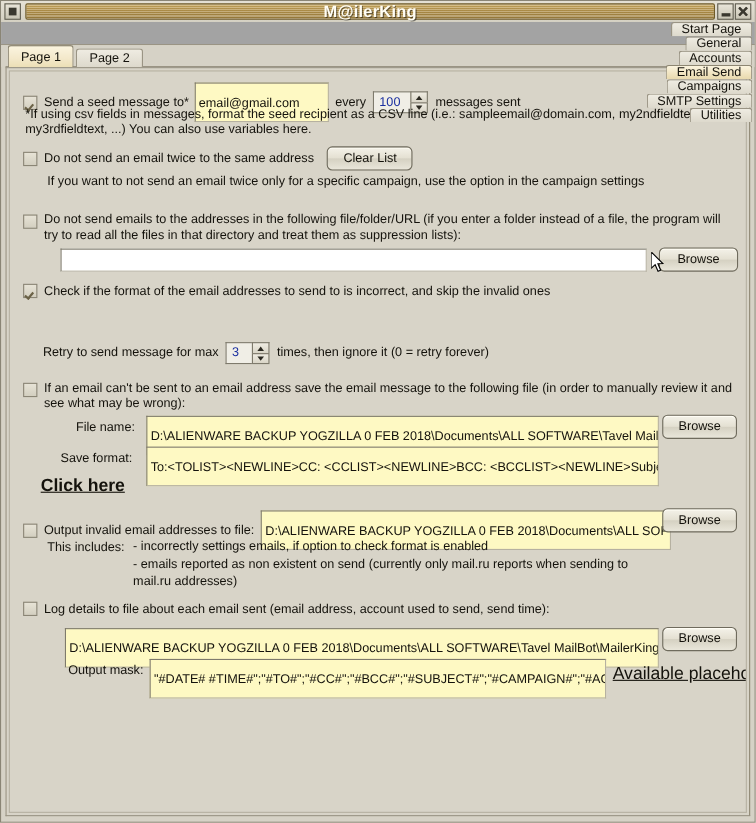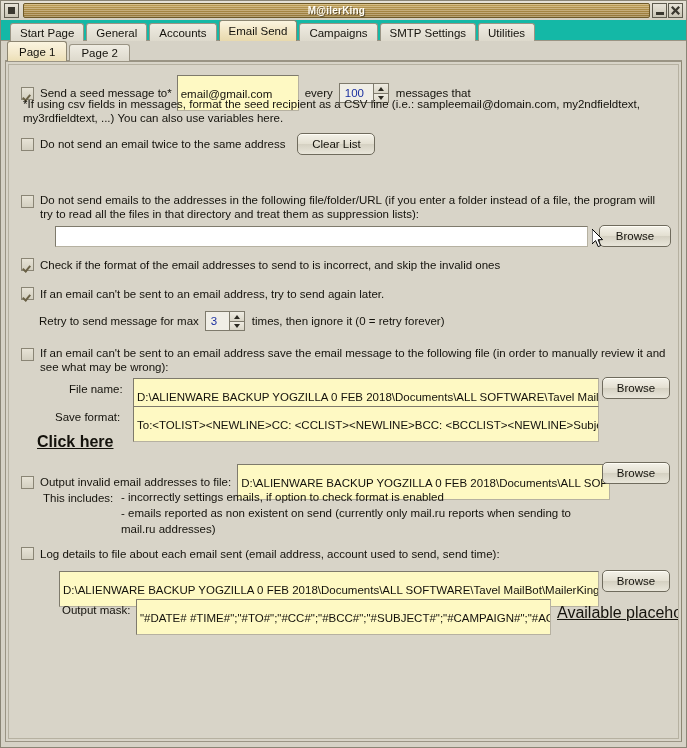--- a/index.html
+++ b/index.html
@@ -45,21 +45,21 @@
     margin: 0 2px;
     background:
       repeating-linear-gradient(to bottom, rgba(255,255,255,.28) 0 1px, rgba(0,0,0,.05) 1px 2px),
       linear-gradient(to bottom, #c9a85c 0%, #b08f48 50%, #9a7c3c 100%);
     border: 1px solid #6e5a28;
     border-radius: 2px;
     display: flex; align-items: center; justify-content: center;
     position: relative;
   }
   .title-text {
-    font-size: 10px;
+    font-size: 15px;
     font-weight: bold;
     color: #fffdf4;
     text-shadow: 1px 1px 0 rgba(0,0,0,.45);
     letter-spacing: .2px;
     white-space: nowrap;
   }
   .winbtns { display: flex; flex: 0 0 auto; gap: 1px; padding-right: 1px; }
   .winbtn {
     width: 15px; height: 15px;
     background: linear-gradient(to bottom,#e8e4d8,#c9c5b5);
@@ -76,23 +76,24 @@
     margin-bottom: 2px;
     background: #3a382f;
     clip-path: polygon(0 18%,18% 0,50% 32%,82% 0,100% 18%,68% 50%,100% 82%,82% 100%,50% 68%,18% 100%,0 82%,32% 50%);
   }
 
   
   .tabbar {
     display: flex;
     align-items: flex-end;
     height: 21px;
-    padding-left: 9px;
-    background: #14b8a6;
-    position: relative;
+    padding-left: 20px;
+    background: #a3a3a3;
+    position: relative;
+    flex-direction: column;
   }
   .tabbar::after {
     content: ""; position: absolute; left: 0; right: 0; bottom: 0;
     height: 1px; background: #9a9484;
   }
   .tab {
     height: 18px;
     padding: 0 9px;
     margin-right: 2px;
     display: flex; align-items: center;
@@ -309,53 +310,50 @@
       <span class="txt">Send a seed message to*</span>
       <div class="input" style="width:122px; margin-left:5px;">email@gmail.com</div>
       <span class="txt" style="margin-left:6px;">every</span>
       <div class="spin" style="margin-left:6px;">
         <div class="val">100</div>
         <div class="arrows">
           <div class="up"></div>
           <div class="dn"></div>
         </div>
       </div>
-      <span class="txt" style="margin-left:7px;">messages that</span>
+      <span class="txt" style="margin-left:7px;">messages sent</span>
     </div>
 
     <div class="txt wrap" style="position:absolute; left:14px; top:32px; width:650px;">*If using csv fields in messages, format the seed recipient as a CSV line (i.e.: sampleemail@domain.com, my2ndfieldtext, my3rdfieldtext, ...) You can also use variables here.</div>
 
     <div class="row" style="left:12px; top:68px;">
       <div class="cb"></div>
       <span class="txt">Do not send an email twice to the same address</span>
       <div class="btn" style="margin-left:12px; width:78px;">Clear List</div>
     </div>
 
+    <div class="txt" style="position:absolute; left:34px; top:94px;">If you want to not send an email twice only for a specific campaign, use the option in the campaign settings</div>
 
     <div style="position:absolute; left:12px; top:128px; display:flex; width:650px;">
       <div class="cb" style="margin-top:2px;"></div>
       <span class="txt wrap" style="width:630px;">Do not send emails to the addresses in the following file/folder/URL (if you enter a folder instead of a file, the program will try to read all the files in that directory and treat them as suppression lists):</span>
     </div>
 
     <div class="input empty" style="position:absolute; left:46px; top:161px; width:533px; height:21px;"></div>
     <div class="btn" style="position:absolute; left:590px; top:160px; width:72px;">Browse</div>
 
     <svg class="cursor" style="left:583px; top:164px;" viewBox="0 0 12 19">
       <polygon points="0,0 0,15 3.6,11.6 6.2,17.6 8.6,16.6 6.1,10.8 10.6,10.6" fill="#ffffff" stroke="#000000" stroke-width="1"></polygon>
     </svg>
 
     <div class="row" style="left:12px; top:193px;">
       <div class="cb checked"></div>
       <span class="txt">Check if the format of the email addresses to send to is incorrect, and skip the invalid ones</span>
     </div>
 
-    <div class="row" style="left:12px; top:222px;">
-      <div class="cb checked"></div>
-      <span class="txt">If an email can't be sent to an email address, try to send again later.</span>
-    </div>
 
     <div class="row" style="left:30px; top:246px;">
       <span class="txt">Retry to send message for max</span>
       <div class="spin" style="margin-left:6px;">
         <div class="val" style="width:24px;">3</div>
         <div class="arrows">
           <div class="up"></div>
           <div class="dn"></div>
         </div>
       </div>

